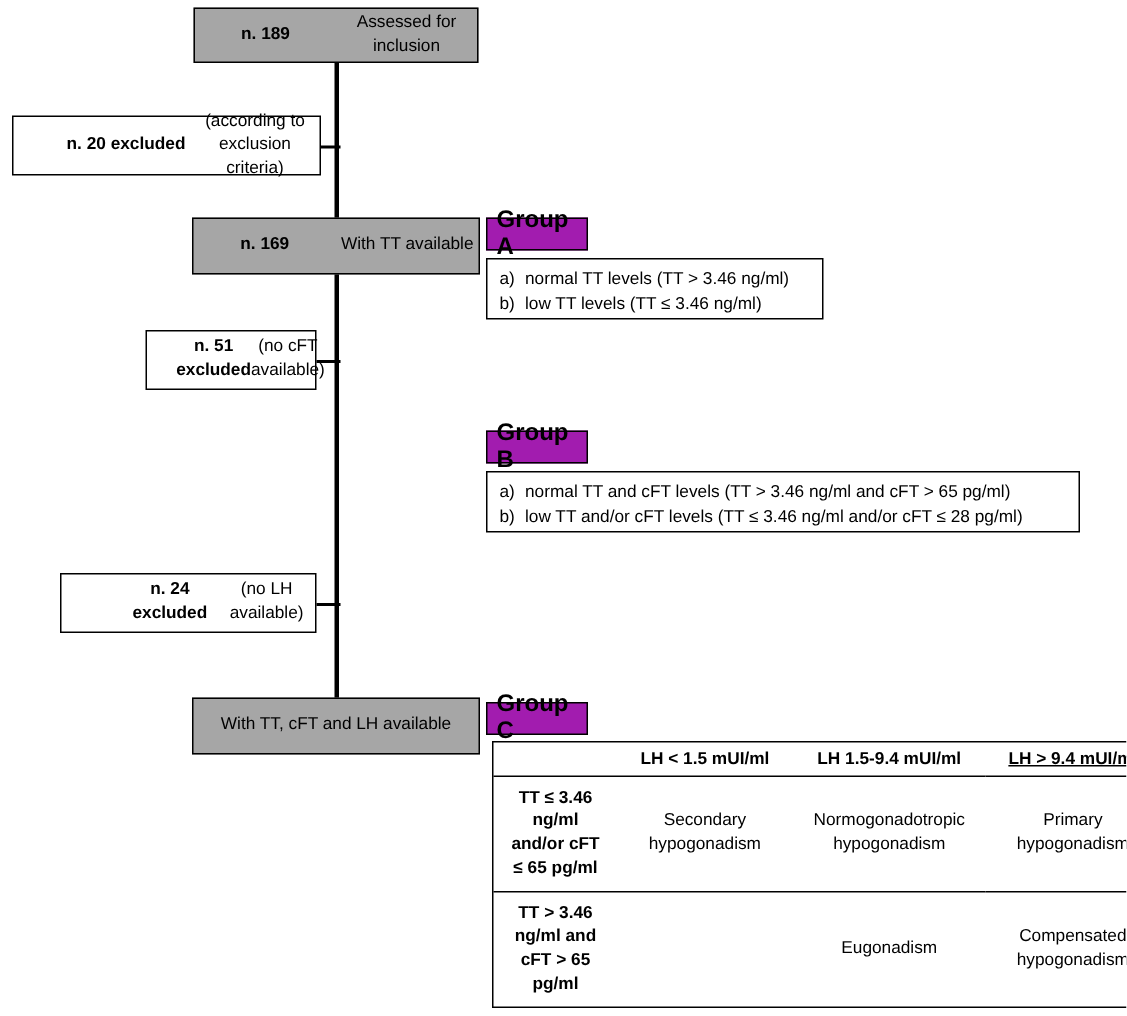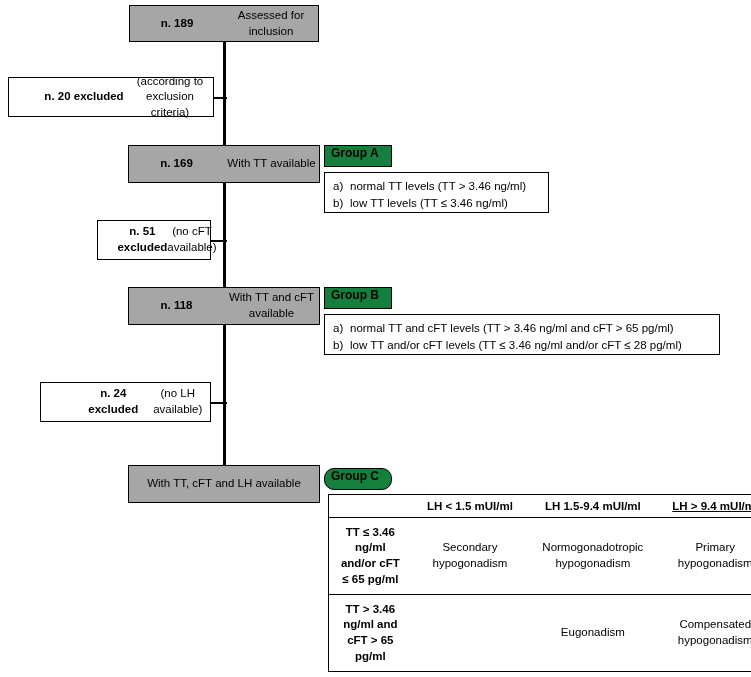--- a/index.html
+++ b/index.html
@@ -40,25 +40,25 @@
     display: block;
     width: 100%;
   }
   .bold {
     font-weight: bold;
   }
   .grouphead {
     position: absolute;
     box-sizing: border-box;
     border: 1px solid #000000;
-    background: #15803d;
-    font-size: 12px;
+    background: #a21caf;
+    font-size: 16px;
     font-weight: bold;
     display: flex;
-    align-items: flex-start;
+    align-items: center;
     padding: 0 6px;
   }
   .groupbox {
     position: absolute;
     box-sizing: border-box;
     border: 1px solid #000000;
     background: #ffffff;
     font-size: 11.5px;
     line-height: 1.5;
     padding: 5px 8px 5px 8px;
@@ -157,24 +157,20 @@
       <span class="mark">b)</span>
       <span>low TT levels (TT ≤ 3.46 ng/ml)</span>
     </div>
   </div>
 
   <div class="node white" style="left:97px; top:220px; width:114px; height:40px;padding-left:26px;">
     <span class="ln bold">n. 51 excluded</span>
     <span class="ln">(no cFT available)</span>
   </div>
 
-  <div class="node gray" style="left:128px; top:287px; width:192px; height:38px;">
-    <span class="ln bold">n. 118</span>
-    <span class="ln">With TT and cFT available</span>
-  </div>
 
   <div class="grouphead" style="left:324px; top:287px; width:68px; height:22px;">
     <span>Group B</span>
   </div>
   <div class="groupbox" style="left:324px; top:314px; width:396px; height:41px;">
     <div class="row">
       <span class="mark">a)</span>
       <span>normal TT and cFT levels (TT &gt; 3.46 ng/ml and  cFT &gt; 65 pg/ml)</span>
     </div>
     <div class="row">
@@ -185,21 +181,21 @@
 
   <div class="node white" style="left:40px; top:382px; width:171px; height:40px;padding-left:40px;">
     <span class="ln bold">n. 24 excluded</span>
     <span class="ln">(no LH available)</span>
   </div>
 
   <div class="node gray" style="left:128px; top:465px; width:192px; height:38px;">
     <span class="ln">With TT, cFT and LH available</span>
   </div>
 
-  <div class="grouphead" style="left:324px; top:468px; width:68px; height:22px;border-radius:10px;">
+  <div class="grouphead" style="left:324px; top:468px; width:68px; height:22px;">
     <span>Group C</span>
   </div>
 
   <div class="matrix" style="left:328px; top:494px; width:446px; height:178px;">
     <table>
       <tbody>
           <tr class="hrow">
         <td class="hdr" style="width:78px;"></td>
         <td class="hdr" style="width:110px;">LH &lt; 1.5 mUI/ml</td>
         <td class="hdr" style="width:122px;">LH 1.5-9.4 mUI/ml</td>

